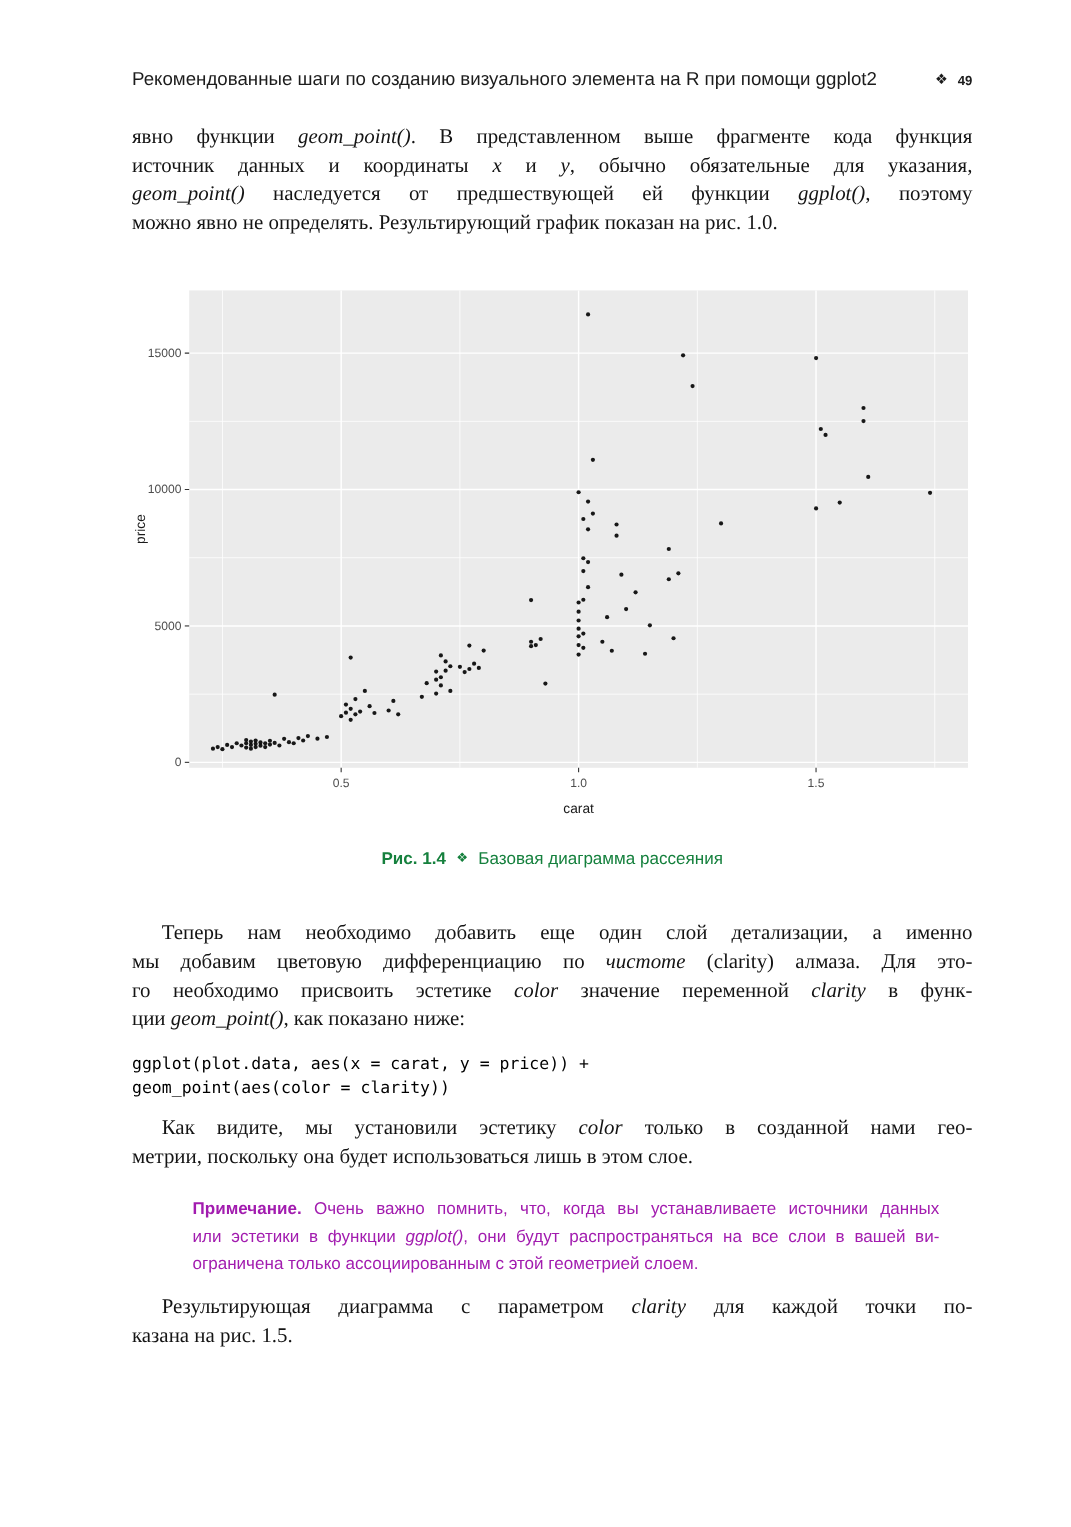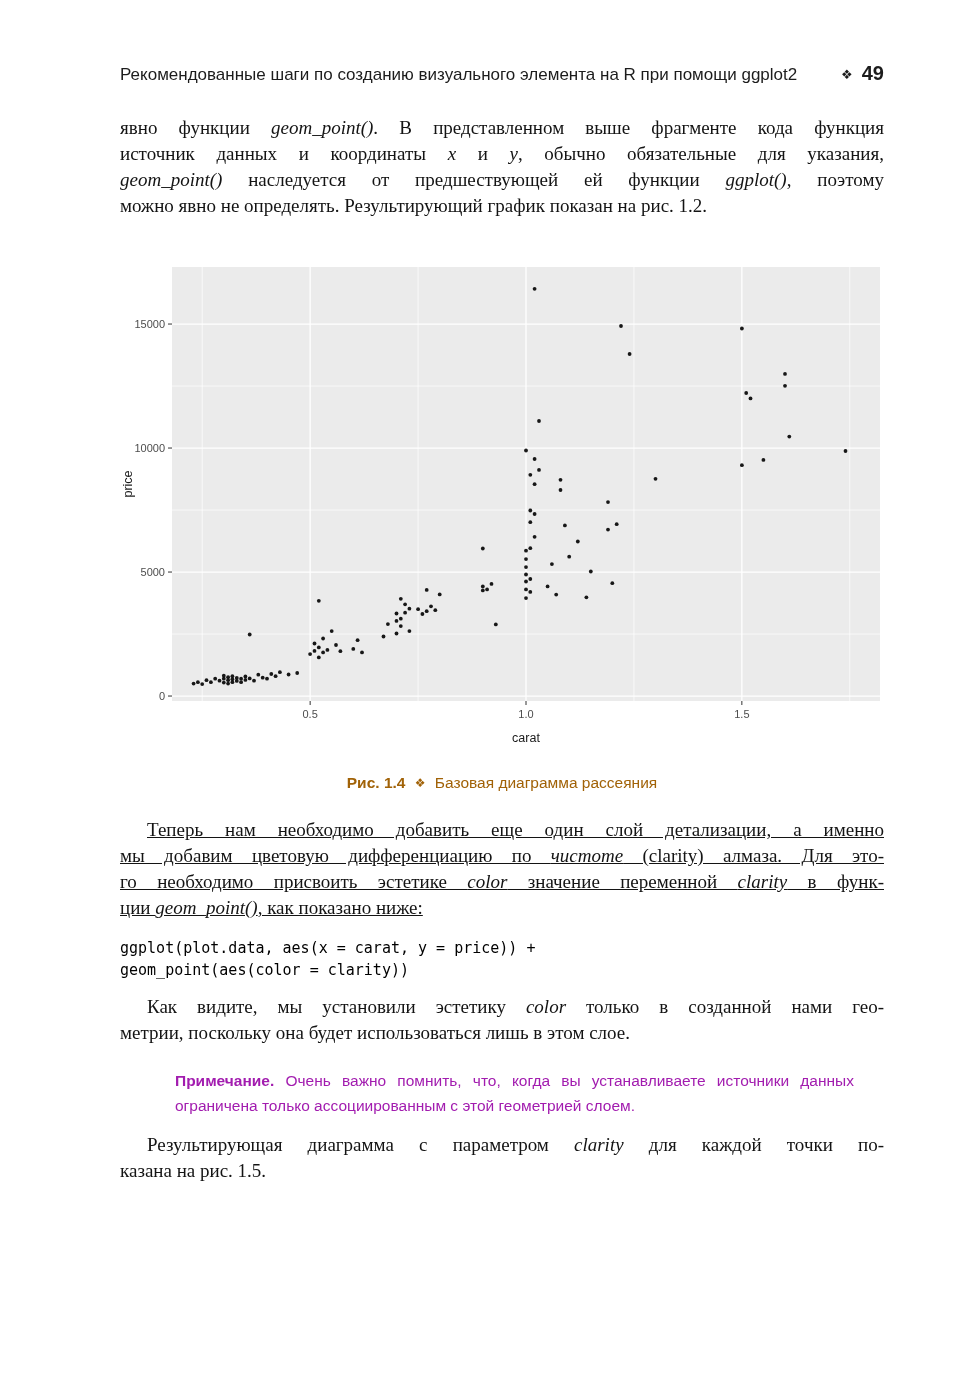--- a/index.html
+++ b/index.html
@@ -13,40 +13,40 @@
   .page { padding: 62px 84px 0 120px; width: 968px; }
 
   
   .running-head {
     display: flex; align-items: baseline;
     font-family: "Liberation Sans", sans-serif;
     font-size: 17px; color: #1c1c1c;
   }
   .rh-right { margin-left: auto; display: flex; gap: 9px; align-items: baseline; }
   .rh-sep { font-size: 13px; position: relative; top: -1px; }
-  .rh-page { font-weight: bold; font-size: 20px; }
+  .rh-page { font-weight: bold; font-size: 12px; }
 
   
   .body-text { margin-top: 30px; font-size: 19px; line-height: 26px; }
   .tline { text-align: justify; text-align-last: justify; }
   .tline.last { text-align-last: left; }
   .tline.indent { text-indent: 27px; }
   .it { font-style: italic; }
   .bd { font-weight: bold; }
 
-  .para-b { margin-top: 20px; text-decoration: underline; }
+  .para-b { margin-top: 42px; }
   .para-c { margin-top: 13px; }
   .para-d { margin-top: 14px; }
 
   
   .figure { margin-top: 44px; }
   .caption {
     margin-top: 14px; text-align: center;
     font-family: "Liberation Sans", sans-serif;
-    font-size: 15.5px; color: #a16207;
+    font-size: 15.5px; color: #15803d;
   }
   .caption .cap-label { font-weight: bold; }
   .cap-sep { font-size: 12px; padding: 0 5px; position: relative; top: -1px; }
 
   
   .code {
     margin-top: 16px;
     font-family: "DejaVu Sans Mono", monospace;
     font-size: 15px; line-height: 22px; font-weight: 400;
     white-space: pre; color: #000;
@@ -82,21 +82,21 @@
       <span class="rh-page">49</span>
     </span>
   </header>
 
   <section class="body-text">
 
     <div class="para para-a">
         <div class="tline"><span>явно функции </span><span class="it">geom_point()</span><span>. В представленном выше фрагменте кода функция</span></div>
         <div class="tline"><span>источник данных и координаты </span><span class="it">x</span><span> и </span><span class="it">y</span><span>, обычно обязательные для указания,</span></div>
         <div class="tline"><span class="it">geom_point()</span><span> наследуется от предшествующей ей функции </span><span class="it">ggplot()</span><span>, поэтому</span></div>
-        <div class="tline last"><span>можно явно не определять. Результирующий график показан на рис. 1.2.</span></div>
+        <div class="tline last"><span>можно явно не определять. Результирующий график показан на рис. 1.0.</span></div>
       </div>
 
     <figure class="figure">
       <svg id="chart-svg" width="762" height="486">
           <rect x="52" y="4" width="708" height="434" fill="#ebebeb"></rect>
           <line x1="82.21951219512195" x2="82.21951219512195" y1="4" y2="438" stroke="#ffffff" stroke-width="0.7"></line>
           <line x1="298.07317073170736" x2="298.07317073170736" y1="4" y2="438" stroke="#ffffff" stroke-width="0.7"></line>
           <line x1="513.9268292682927" x2="513.9268292682927" y1="4" y2="438" stroke="#ffffff" stroke-width="0.7"></line>
           <line x1="729.780487804878" x2="729.780487804878" y1="4" y2="438" stroke="#ffffff" stroke-width="0.7"></line>
           <line x1="52" x2="760" y1="371.04" y2="371.04" stroke="#ffffff" stroke-width="0.7"></line>
@@ -263,20 +263,21 @@
     <pre class="code"><code>ggplot(plot.data, aes(x = carat, y = price)) +
 geom_point(aes(color = clarity))</code></pre>
 
     <div class="para para-c">
         <div class="tline indent"><span>Как видите, мы установили эстетику </span><span class="it">color</span><span> только в созданной нами гео-</span></div>
         <div class="tline last"><span>метрии, поскольку она будет использоваться лишь в этом слое.</span></div>
       </div>
 
     <div class="note">
         <div class="tline"><span class="bd">Примечание.</span><span> Очень важно помнить, что, когда вы устанавливаете источники данных</span></div>
+        <div class="tline"><span>или эстетики в функции </span><span class="it">ggplot()</span><span>, они будут распространяться на все слои в вашей ви-</span></div>
         <div class="tline last"><span>ограничена только ассоциированным с этой геометрией слоем.</span></div>
       </div>
 
     <div class="para para-d">
         <div class="tline indent"><span>Результирующая диаграмма с параметром </span><span class="it">clarity</span><span> для каждой точки по-</span></div>
         <div class="tline last"><span>казана на рис. 1.5.</span></div>
       </div>
 
   </section>
 </div>

